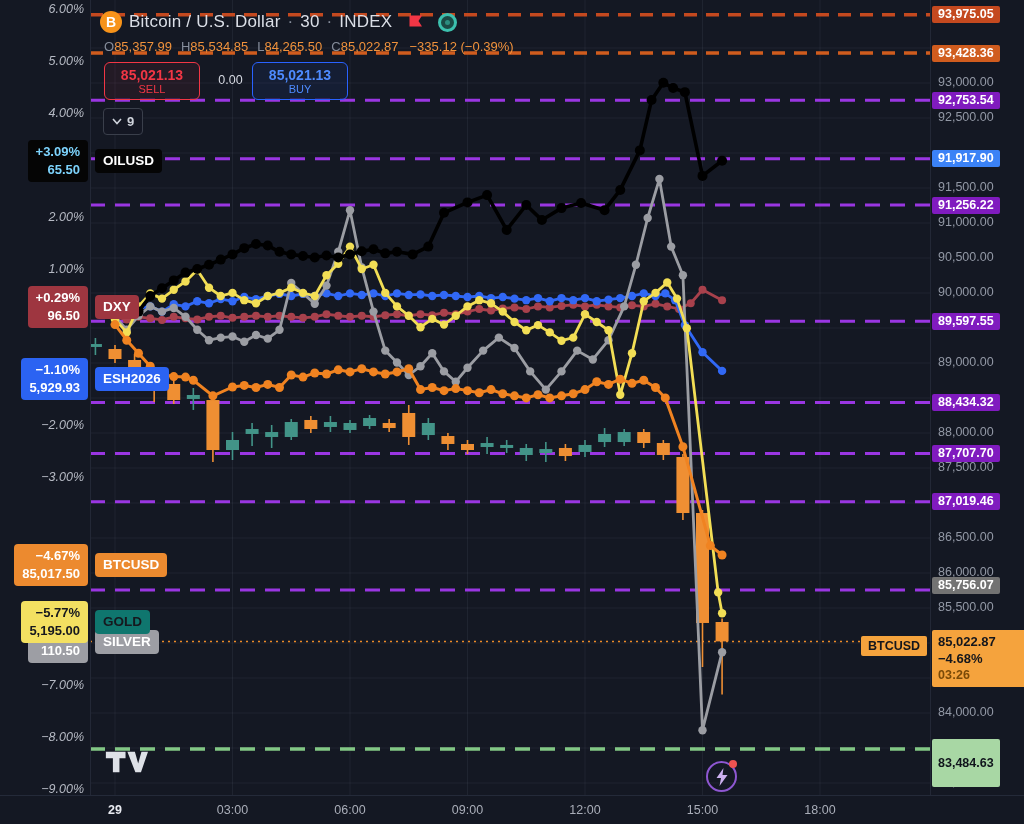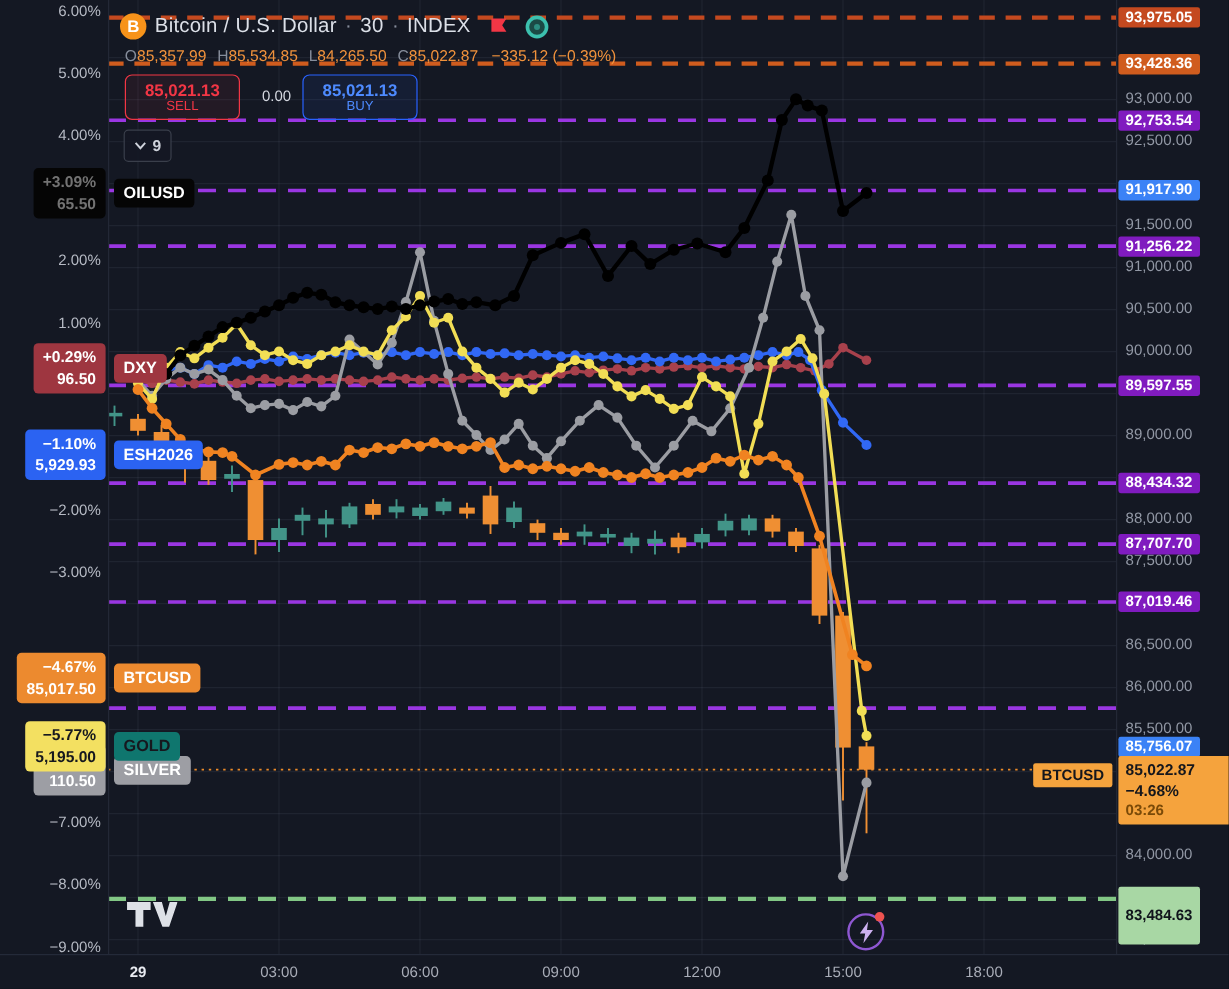--- a/index.html
+++ b/index.html
@@ -2,21 +2,21 @@
 <html><head>
 <meta charset="utf-8">
 <style>
   html,body{margin:0;padding:0;background:#0d1017;}
   #app{position:relative;width:1024px;height:824px;background:#141823;overflow:hidden;
        font-family:"Liberation Sans", sans-serif; -webkit-font-smoothing:antialiased;}
   svg{display:block}
   #chart-svg{position:absolute;left:0;top:0;z-index:1;}
   .vdiv{position:absolute;top:0;width:1px;height:795px;background:#232836;z-index:2;}
   
-  .pct-label{position:absolute;right:940px;font-size:12.5px;color:#b6bac4;white-space:nowrap;z-index:3;}
+  .pct-label{position:absolute;right:940px;font-size:12.5px;color:#b6bac4;white-space:nowrap;z-index:3;font-style:italic;}
   .price-label{position:absolute;left:938px;font-size:12.5px;color:#9298a5;white-space:nowrap;z-index:3;}
   .price-badge{position:absolute;left:932px;height:17px;line-height:17px;padding:0 6px;border-radius:2px;
                font-size:12.5px;font-weight:600;color:#fff;white-space:nowrap;z-index:4;}
   .green-badge{position:absolute;left:932px;height:20px;line-height:20px;padding:14px 6px;border-radius:2px;
                font-size:12.5px;font-weight:700;color:#10141c;white-space:nowrap;z-index:4;}
   #current-badge{position:absolute;left:932px;width:86px;border-radius:2px;padding:3px 6px 4px 6px;z-index:5;}
   #current-badge .ln{font-size:13px;font-weight:700;color:#14161c;line-height:17px;}
   #current-badge .cd{font-size:12.5px;font-weight:600;line-height:16px;}
   #current-chip{position:absolute;height:20px;line-height:20px;padding:0 7px;border-radius:2px;
                 font-size:12.5px;font-weight:700;color:#14161c;z-index:5;}
@@ -523,24 +523,24 @@
       <div class="price-label" style="top: 775px;">83,000.00</div>
       <div class="price-badge" style="top: 6.2465px; background: rgb(196, 73, 31);">93,975.05</div>
       <div class="price-badge" style="top: 44.5148px; background: rgb(208, 92, 30);">93,428.36</div>
       <div class="price-badge" style="top: 91.7522px; background: rgb(128, 27, 191);">92,753.54</div>
       <div class="price-badge" style="top: 150.247px; background: #3b82f6;">91,917.90</div>
       <div class="price-badge" style="top: 196.565px; background: rgb(128, 27, 191);">91,256.22</div>
       <div class="price-badge" style="top: 312.671px; background: rgb(128, 27, 191);">89,597.55</div>
       <div class="price-badge" style="top: 394.098px; background: rgb(128, 27, 191);">88,434.32</div>
       <div class="price-badge" style="top: 444.961px; background: rgb(128, 27, 191);">87,707.70</div>
       <div class="price-badge" style="top: 493.138px; background: rgb(128, 27, 191);">87,019.46</div>
-      <div class="price-badge" style="top: 614px; background: #3b82f6;">85,756.07</div>
+      <div class="price-badge" style="top: 577px; background: #737373;">85,756.07</div>
     </div>
   <div id="badges">
-      <div class="sym-val" style="top: 140.32px; background: rgb(5, 5, 5); color: #737373;">
+      <div class="sym-val" style="top: 140.32px; background: rgb(5, 5, 5); color: #7dd3fc;">
         <div>+3.09%</div>
         <div>65.50</div>
       </div>
       <div class="sym-chip" style="top: 149.32px; background: rgb(5, 5, 5); color: rgb(255, 255, 255);">OILUSD</div>
       <div class="sym-val" style="top: 285.92px; background: rgb(158, 54, 64); color: rgb(255, 255, 255);">
         <div>+0.29%</div>
         <div>96.50</div>
       </div>
       <div class="sym-chip" style="top: 294.92px; background: rgb(158, 54, 64); color: rgb(255, 255, 255);">DXY</div>
       <div class="sym-val" style="top: 358.2px; background: rgb(43, 99, 242); color: rgb(255, 255, 255);">

